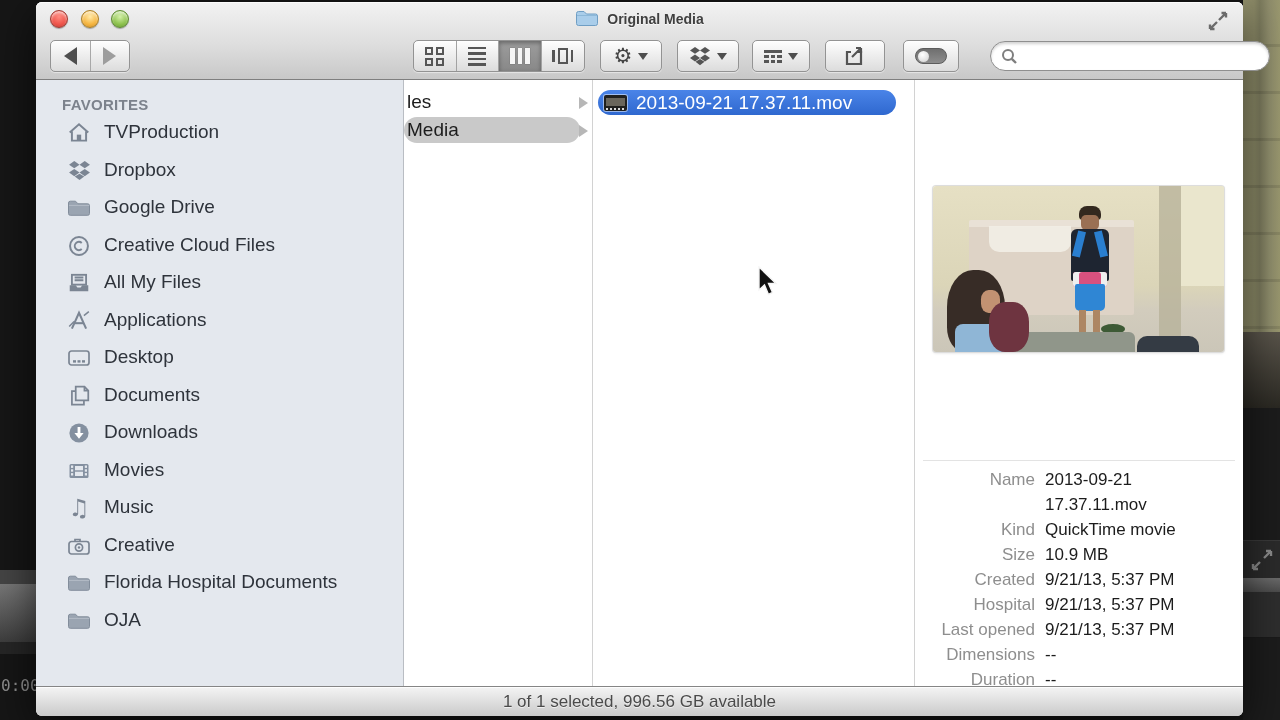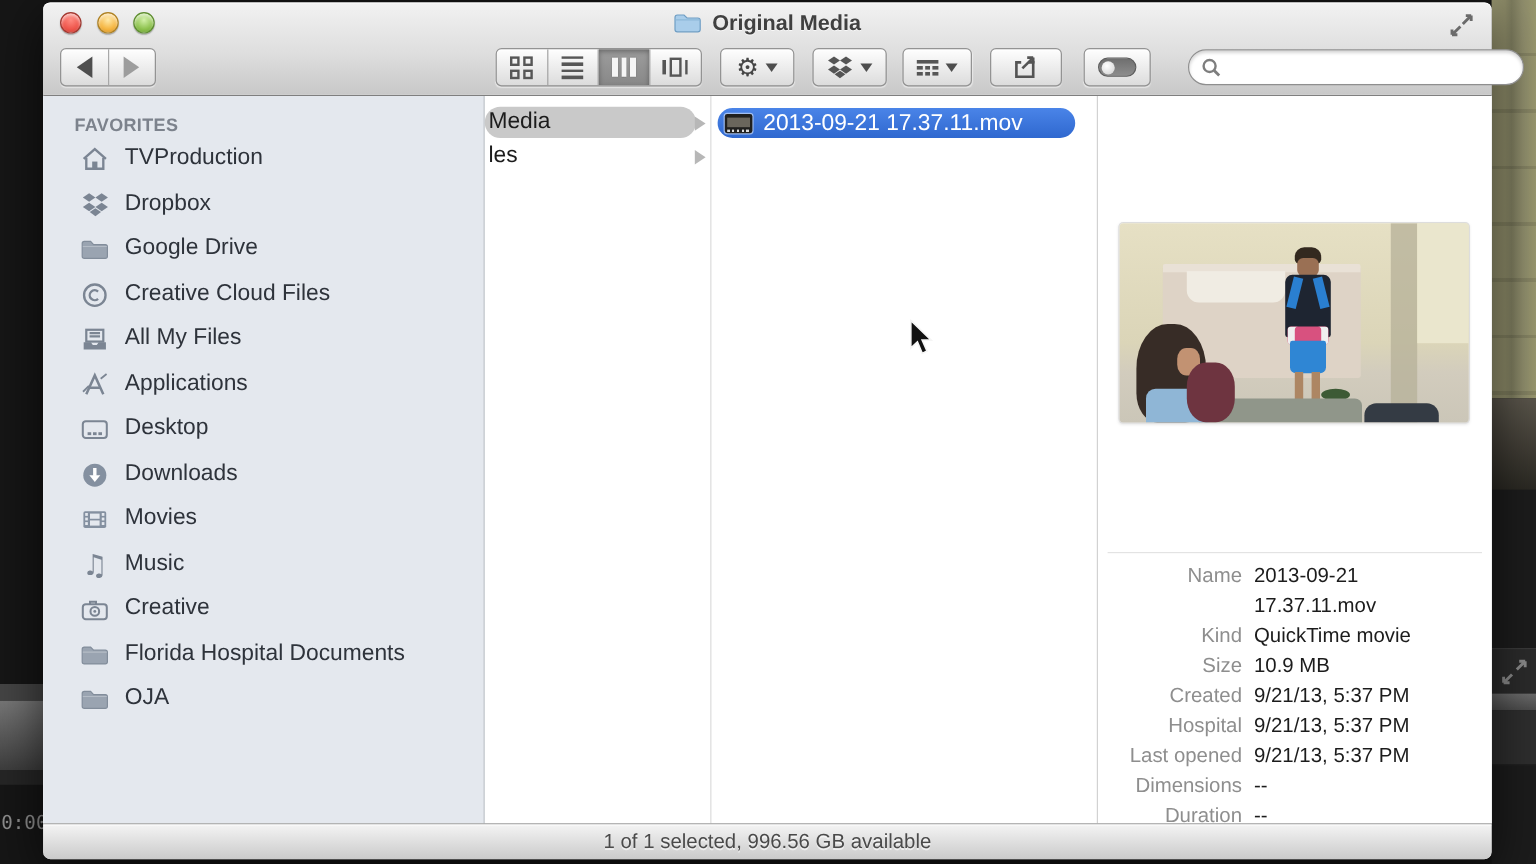--- a/index.html
+++ b/index.html
@@ -33,21 +33,21 @@
 
   
   .header { position:absolute; left:0; top:0; width:1207px; height:78px; border-radius:6px 6px 0 0;
     background:linear-gradient(#f2f2f2 0%, #dedede 55%, #c8c8c8 100%);
     border-bottom:1px solid #7f7f7f; box-shadow:inset 0 1px 0 #fbfbfb; }
   .traffic { position:absolute; top:8px; width:18px; height:18px; border-radius:50%;
     box-shadow:inset 0 2px 3px rgba(255,255,255,.7), 0 1px 1px rgba(0,0,0,.3); }
   .tl-red   { left:14px; background:radial-gradient(circle at 50% 35%, #ff8a80, #ee544a 60%, #b33a32); border:1px solid #a03830; }
   .tl-yellow{ left:45px; background:radial-gradient(circle at 50% 35%, #ffe9a8, #f5b43e 60%, #c2882a); border:1px solid #ac8024; }
   .tl-green { left:75px; background:radial-gradient(circle at 50% 35%, #d2f0a8, #8cc14c 60%, #649434); border:1px solid #5d8c30; }
-  .win-title { position:absolute; top:7px; left:0; width:1207px; text-align:center; font-size:18px;
+  .win-title { position:absolute; top:7px; left:0; width:1207px; text-align:center; font-size:14px;
     font-weight:bold; color:#404040; text-shadow:0 1px 0 rgba(255,255,255,.7); }
   .win-title .t-folder { display:inline-block; vertical-align:-3px; margin-right:8px; }
   .fs-icon { position:absolute; right:14px; top:8px; width:22px; height:22px; }
 
   
   .tb-btn { position:absolute; top:38px; height:32px; border:1px solid #939393; border-radius:5px;
     background:linear-gradient(#fefefe,#dcdcdc); box-shadow:inset 0 1px 0 #fff, 0 1px 1px rgba(255,255,255,.5);
     display:flex; align-items:center; justify-content:center; }
   .navgroup { left:14px; width:80px; }
   .navgroup .half { width:39px; height:100%; display:flex; align-items:center; justify-content:center; }
@@ -405,20 +405,32 @@
               <rect x="2" y="3" width="20" height="14" rx="2.5"></rect>
               <rect x="6" y="12.2" width="3" height="2.4" fill="#7b8593" stroke="none"></rect>
               <rect x="10.5" y="12.2" width="3" height="2.4" fill="#7b8593" stroke="none"></rect>
               <rect x="15" y="12.2" width="3" height="2.4" fill="#7b8593" stroke="none"></rect>
                 </g>
               </svg>
           </span>
           <span class="sb-label">Desktop</span>
         </div>
 
+        <div class="sb-item">
+          <span class="sb-icon">
+            <svg width="24" height="24" viewBox="0 0 22 22">
+                <g stroke="#7b8593" fill="none" stroke-width="1.6">
+              <path d="M8 2.5 H16 L19.5 6 V15 H8 Z"></path>
+                  <path d="M16 2.5 V6 H19.5"></path>
+              <path d="M8 6.5 H4.5 V19 H15.5 V15"></path>
+                </g>
+              </svg>
+          </span>
+          <span class="sb-label">Documents</span>
+        </div>
 
         <div class="sb-item">
           <span class="sb-icon">
             <svg width="24" height="24" viewBox="0 0 22 22">
               <circle cx="11" cy="11" r="8.8" fill="#8490a0"></circle>
               <rect x="9.7" y="5.5" width="2.6" height="6" fill="#fff"></rect>
               <polygon points="6.8,11 15.2,11 11,16.2" fill="#fff"></polygon>
               </svg>
           </span>
           <span class="sb-label">Downloads</span>
@@ -479,27 +491,27 @@
             <svg width="24" height="20" viewBox="0 0 24 20">
               <path d="M1.5 5 Q1.5 3.2 3.3 3.2 H8.5 L11 5.8 H20.7 Q22.5 5.8 22.5 7.6 V15.5 Q22.5 17.3 20.7 17.3 H3.3 Q1.5 17.3 1.5 15.5 Z" fill="#9aa4b1" stroke="#828d9b" stroke-width="1"></path>
               <path d="M2 7.4 H22" stroke="#b4bcc6" stroke-width="1"></path>
               </svg>
           </span>
           <span class="sb-label">OJA</span>
         </div>
       </div>
 
       <div class="col1">
+        <div class="c1-row">
+          <span class="c1-text">les</span>
+          <span class="c1-arrow"></span>
+        </div>
         <div class="c1-row sel">
           <span class="pill"></span>
           <span class="c1-text">Media</span>
-          <span class="c1-arrow"></span>
-        </div>
-        <div class="c1-row">
-          <span class="c1-text">les</span>
           <span class="c1-arrow"></span>
         </div>
       </div>
 
       <div class="col2">
         <div class="file-row">
           <span class="file-thumb"></span>
           <span class="file-name">2013-09-21 17.37.11.mov</span>
         </div>
       </div>

